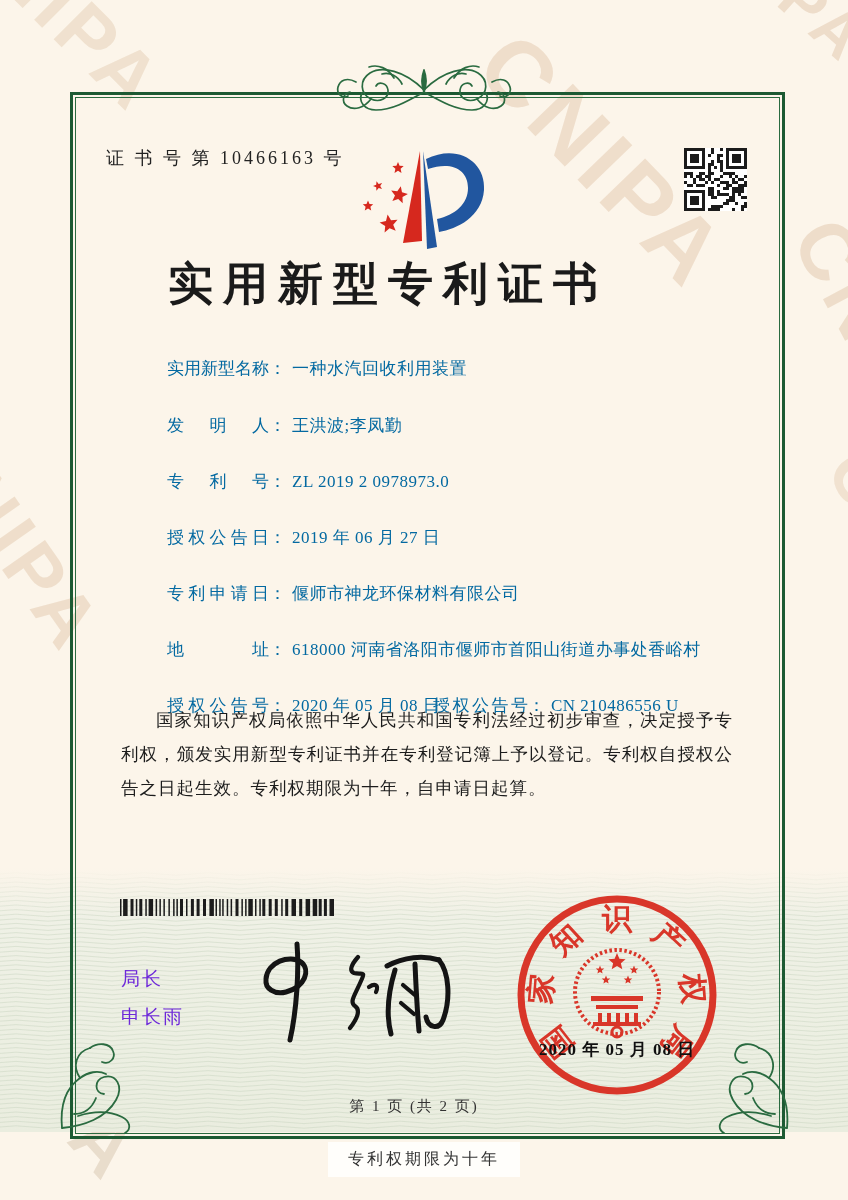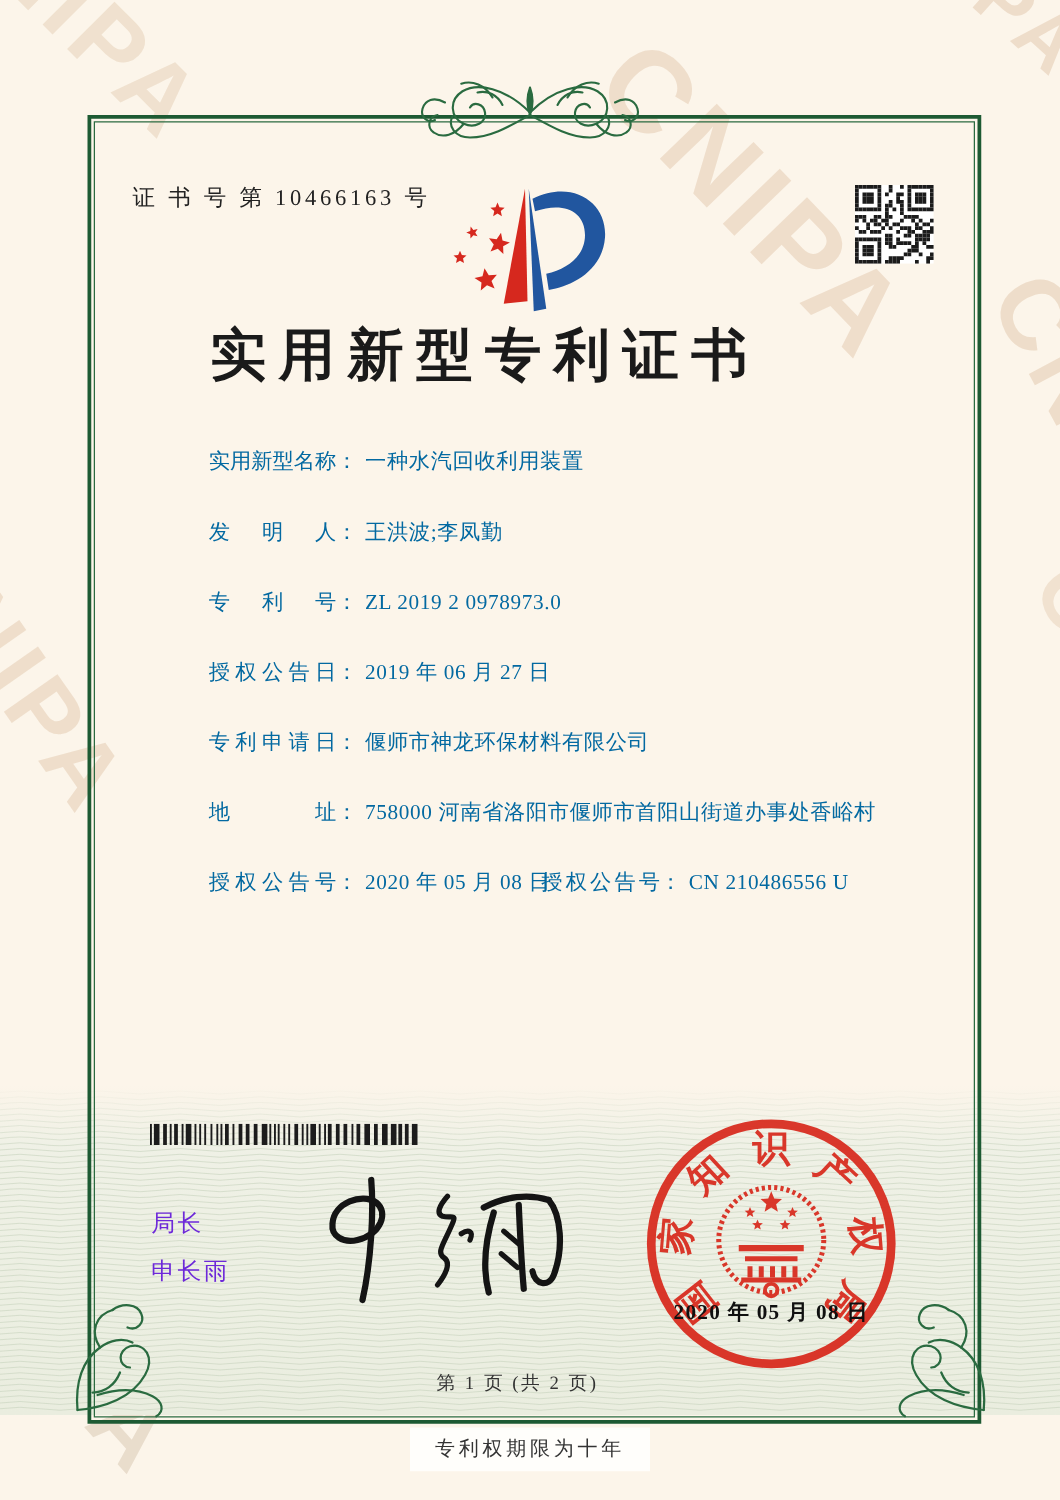--- a/index.html
+++ b/index.html
@@ -409,30 +409,31 @@
 <div class="frow" style="top:470px;">
   <span class="flabel">专利号</span><span class="fcolon">：</span><span class="fval">ZL 2019 2 0978973.0</span>
 </div>
 <div class="frow" style="top:526px;">
   <span class="flabel">授权公告日</span><span class="fcolon">：</span><span class="fval">2019 年 06 月 27 日</span>
 </div>
 <div class="frow" style="top:582px;">
   <span class="flabel">专利申请日</span><span class="fcolon">：</span><span class="fval">偃师市神龙环保材料有限公司</span>
 </div>
 <div class="frow" style="top:638px;">
-  <span class="flabel">地址</span><span class="fcolon">：</span><span class="fval">758000 河南省洛阳市偃师市首阳山街道办事处香峪村</span>
+  <span class="flabel">地址</span><span class="fcolon">：</span><span class="fval">618000 河南省洛阳市偃师市首阳山街道办事处香峪村</span>
 </div>
 <div class="frow" style="top:694px;">
   <span class="flabel">授权公告号</span><span class="fcolon">：</span><span class="fval">2020 年 05 月 08 日</span>
   <span class="grant2">
     <span class="flabel">授权公告号</span><span class="fcolon">：</span><span class="fval">CN 210486556 U</span>
   </span>
 </div>
 
 <div class="bodytext">
+  <p>国家知识产权局依照中华人民共和国专利法经过初步审查，决定授予专利权，颁发实用新型专利证书并在专利登记簿上予以登记。专利权自授权公告之日起生效。专利权期限为十年，自申请日起算。</p>
 </div>
 
 <svg id="barcode" class="abs" style="left:120px;top:899px;" width="218" height="17" viewBox="0 0 218 17">
     <rect x="0.0" y="0" width="1.5" height="17" fill="#1c1c1c"></rect>
     <rect x="3.1" y="0" width="4.5" height="17" fill="#1c1c1c"></rect>
     <rect x="10.5" y="0" width="3" height="17" fill="#1c1c1c"></rect>
     <rect x="15.8" y="0" width="1.5" height="17" fill="#1c1c1c"></rect>
     <rect x="19.3" y="0" width="3" height="17" fill="#1c1c1c"></rect>
     <rect x="25.3" y="0" width="1.5" height="17" fill="#1c1c1c"></rect>
     <rect x="28.6" y="0" width="4.5" height="17" fill="#1c1c1c"></rect>

